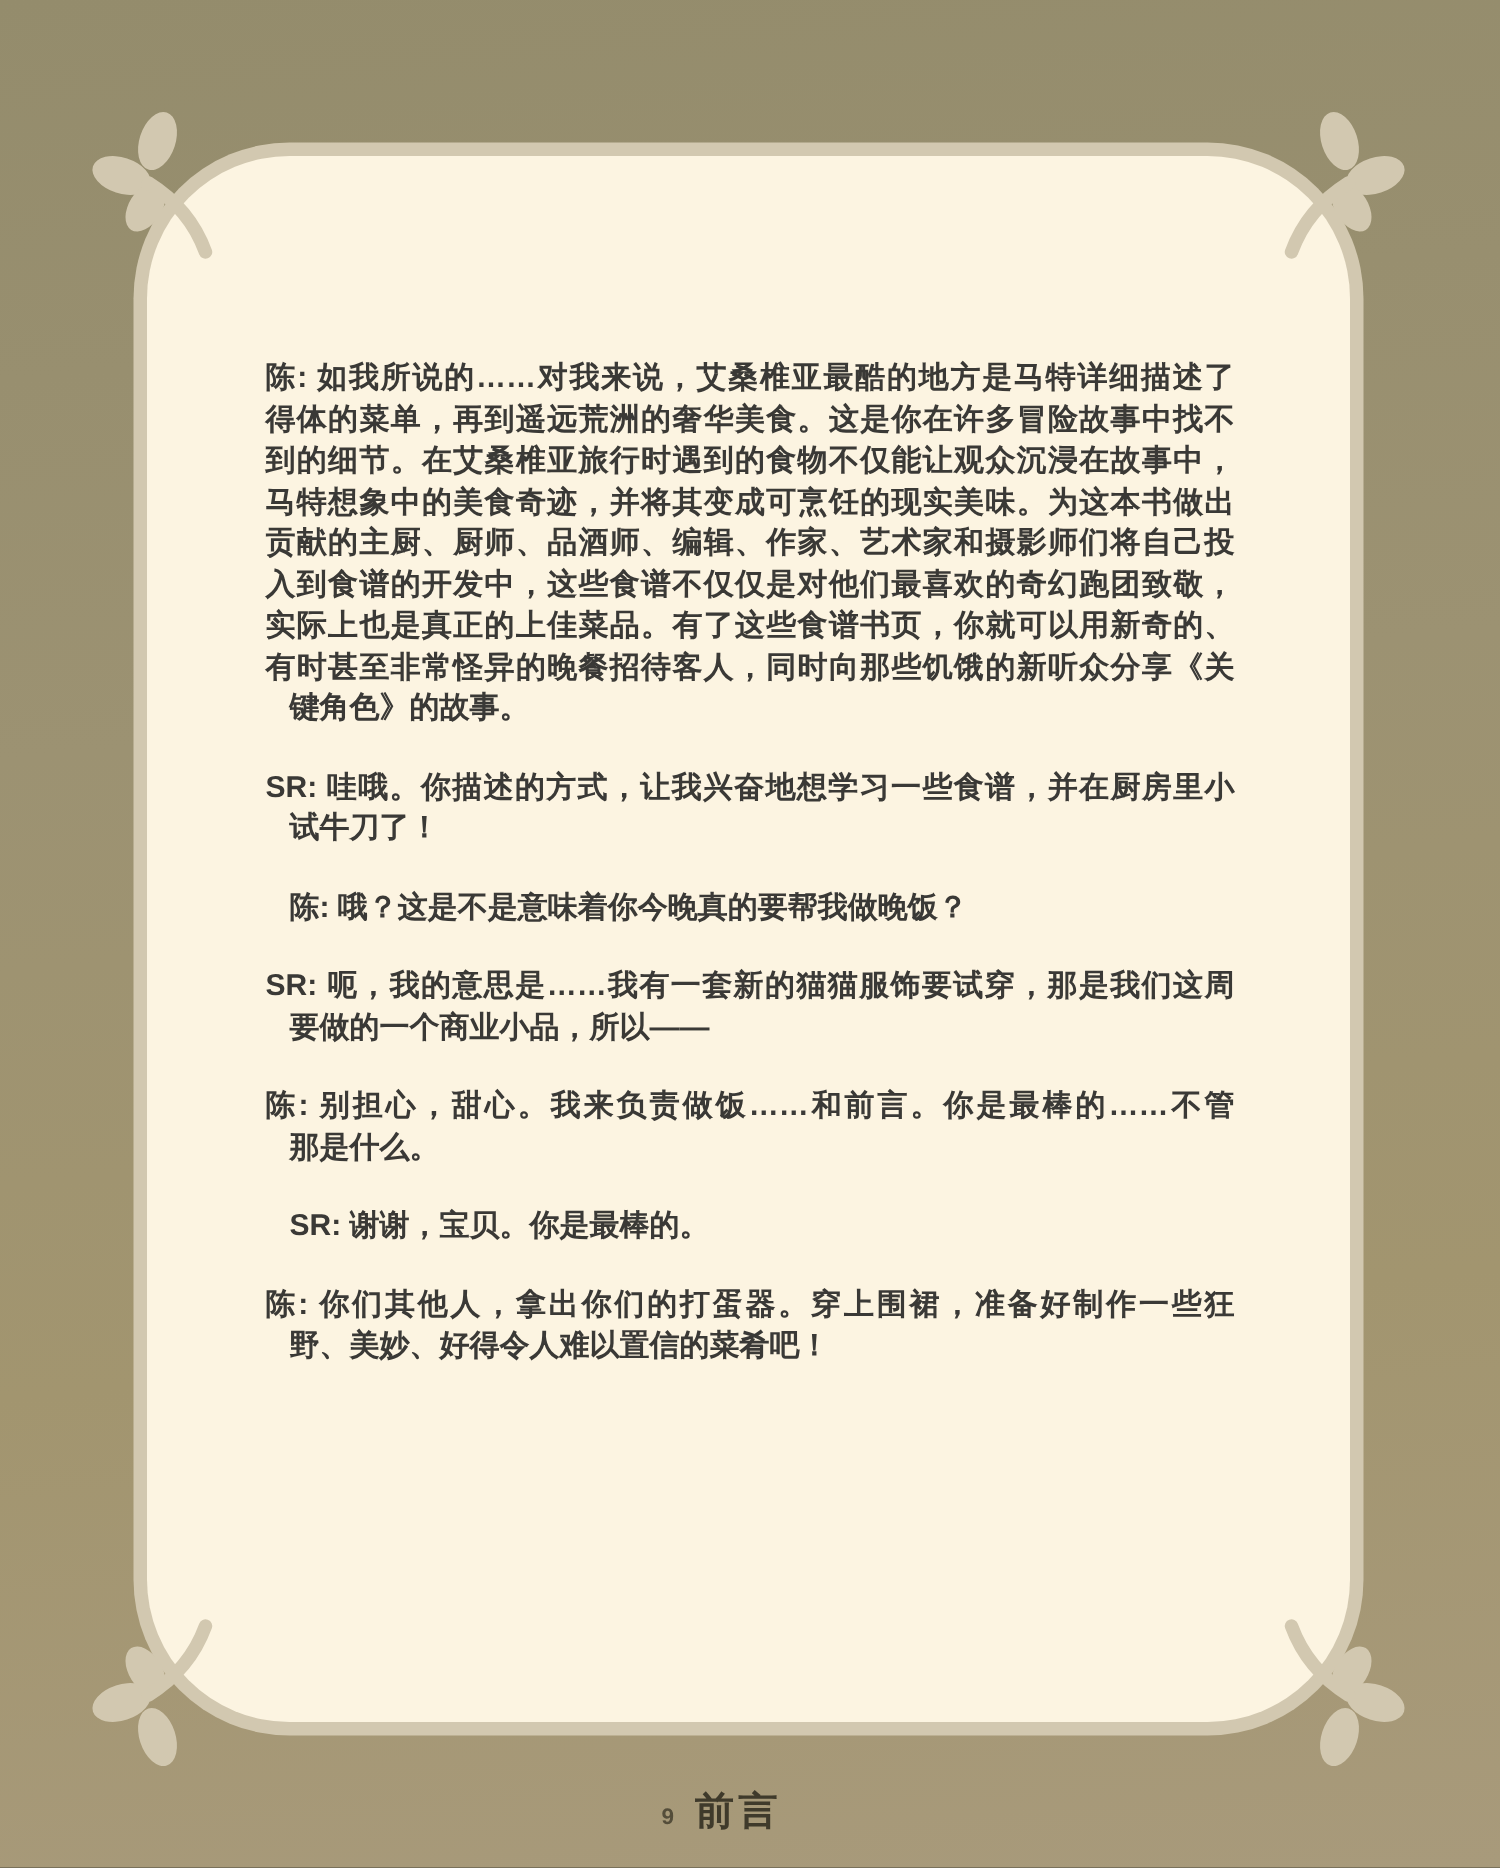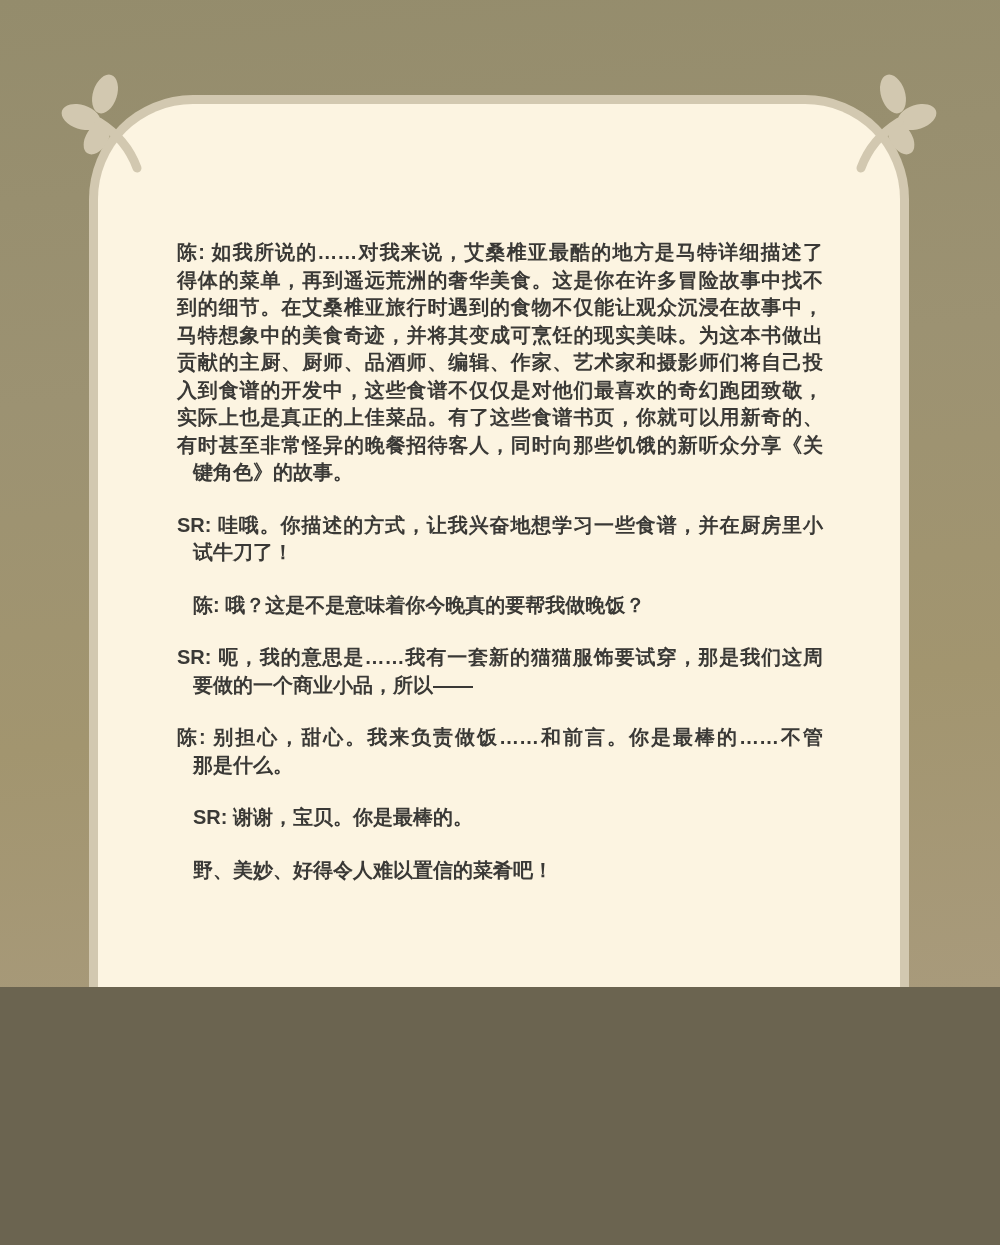--- a/index.html
+++ b/index.html
@@ -1,37 +1,37 @@
 <!DOCTYPE html>
 <html><head>
 <meta charset="utf-8">
 <style>
   html,body{margin:0;padding:0;background:#6b6450;}
   .page{
     position:relative;
-    width:1000px;height:987px;
+    width:1000px;height:1245px;
     background:linear-gradient(175deg,#948c6c 0%,#9c9272 38%,#a2956f 70%,#a89a7b 100%);
     font-family:"Liberation Sans","DejaVu Sans",sans-serif;
     overflow:hidden;
   }
   svg.frame{position:absolute;left:0;top:0;}
   .content{
     position:absolute;left:177px;top:239px;width:646px;
     color:#3a3936;font-size:20px;line-height:27.5px;font-weight:700;
   }
   .para{margin:0 0 25px 0;}
   .jline{text-align:justify;text-align-last:justify;}
   .jline.last{text-align-last:left;margin-left:16px;}
   .footer{
     position:absolute;left:441px;top:1190px;
     display:flex;align-items:baseline;gap:14px;
     color:#3f3a2b;font-weight:700;
   }
   .page-num{font-size:15px;color:#544d3a;}
-  .section{font-size:22px;letter-spacing:3px;}
+  .section{font-size:26px;letter-spacing:3px;}
 </style>
 </head>
 <body>
 
 <div class="page">
 
   <svg class="frame" width="1000" height="1245" viewBox="0 0 1000 1245">
     <defs>
       <g id="flourish" fill="#d2c8b0">
         <ellipse cx="2" cy="-24" rx="12" ry="20" transform="rotate(18 2 -24)"></ellipse>
@@ -74,20 +74,21 @@
         <div class="jline last">要做的一个商业小品，所以——</div>
       </div>
     <div class="para">
         <div class="jline">陈: 别担心，甜心。我来负责做饭……和前言。你是最棒的……不管</div>
         <div class="jline last">那是什么。</div>
       </div>
     <div class="para">
         <div class="jline last">SR: 谢谢，宝贝。你是最棒的。</div>
       </div>
     <div class="para">
+        <div class="jline">陈: 你们其他人，拿出你们的打蛋器。穿上围裙，准备好制作一些狂</div>
         <div class="jline last">野、美妙、好得令人难以置信的菜肴吧！</div>
       </div>
   </div>
 
   <div class="footer">
     <span class="page-num">9</span>
     <span class="section">前言</span>
   </div>
 
 </div>

